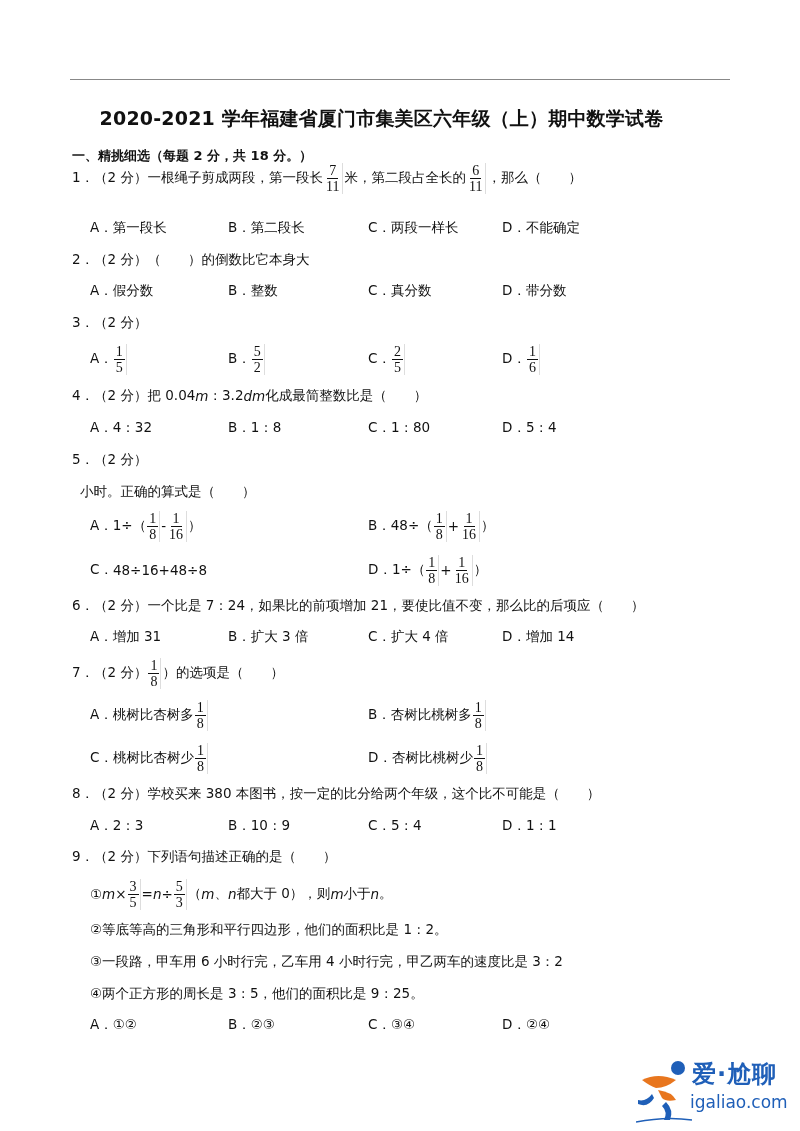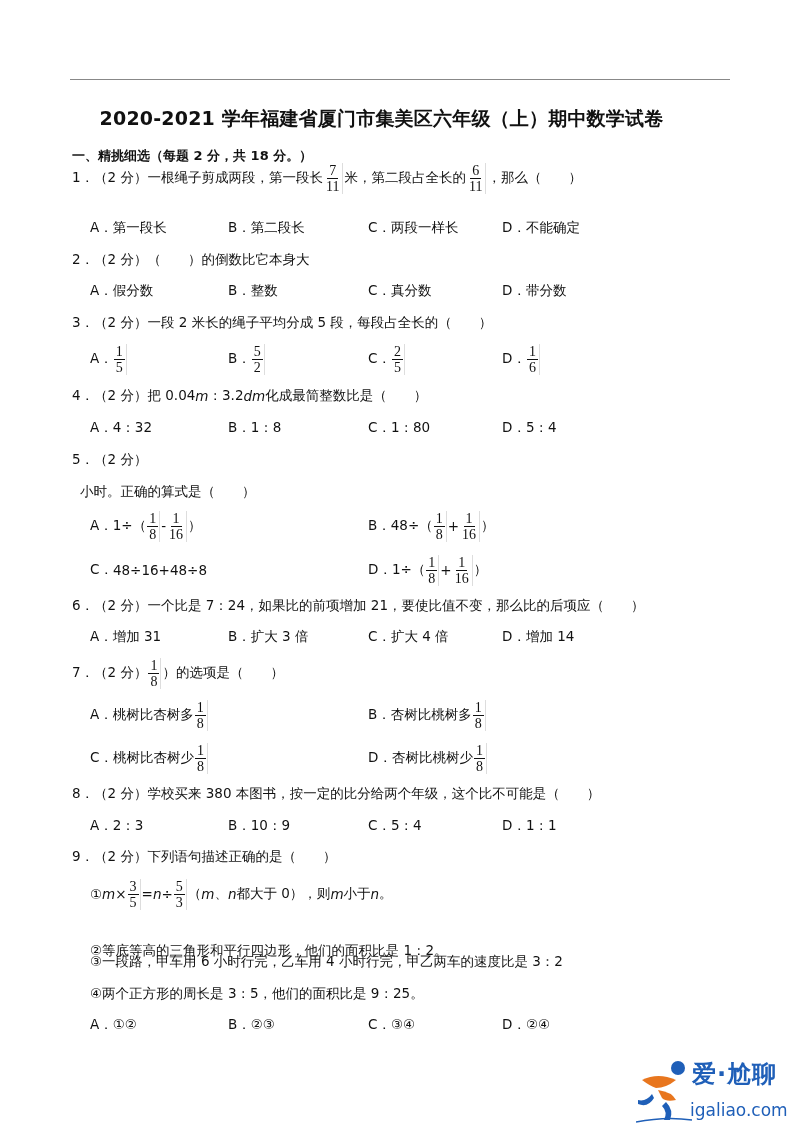--- a/index.html
+++ b/index.html
@@ -13,21 +13,21 @@
   .opts{position:absolute;left:90px;font-size:13.5px;white-space:nowrap;display:flex;align-items:center;}
   .opt{position:absolute;display:flex;align-items:center;white-space:nowrap;}
   .frac{display:inline-flex;flex-direction:column;align-items:center;vertical-align:middle;
         font-family:"Liberation Serif","DejaVu Serif",serif;font-size:14px;line-height:15px;margin:0 1px;
         border-right:1px solid #ddd;padding-right:1px;}
   .frac .num{border-bottom:1px solid #111;padding:0 2px;}
   .frac .den{padding:0 2px;}
   .it{font-style:italic;}
   .logo{position:absolute;left:636px;top:1058px;width:160px;height:66px;}
   .logo-text-cn{position:absolute;left:56px;top:0;font-size:24px;color:#1f5fb8;font-weight:bold;letter-spacing:1px;}
-  .logo-text-en{position:absolute;left:54px;top:34px;font-size:17px;color:#1f5fb8;margin-top:8px;}
+  .logo-text-en{position:absolute;left:54px;top:34px;font-size:17px;color:#1f5fb8;}
 </style>
 </head>
 <body>
 
 <div class="rule"></div>
 <div class="title">2020-2021 学年福建省厦门市集美区六年级（上）期中数学试卷</div>
 <div class="section">一、精挑细选（每题 2 分，共 18 分。）</div>
 
 <div class="line" style="top:158px;height:40px;">
   <span>1．</span>
@@ -59,21 +59,20 @@
 <div class="opts" style="top:281px;height:20px;">
   <span class="opt" style="left:0">A．假分数</span>
   <span class="opt" style="left:138px">B．整数</span>
   <span class="opt" style="left:278px">C．真分数</span>
   <span class="opt" style="left:412px">D．带分数</span>
 </div>
 
 <div class="line" style="top:313px;height:20px;">
   <span>3．</span>
     <span>（2 分）</span>
-    <span>一段 2 米长的绳子平均分成 5 段，每段占全长的（　　）</span>
 </div>
 <div class="opts" style="top:342px;height:34px;">
   <span class="opt" style="left:0;top:0;height:34px">
       <span>A．</span>
       <span class="frac">
         <span class="num">1</span>
         <span class="den">5</span>
       </span>
     </span>
   <span class="opt" style="left:138px;top:0;height:34px">
@@ -264,21 +263,21 @@
   <span>（</span>
     <span class="it">m</span>
     <span>、</span>
     <span class="it">n</span>
     <span> 都大于 0），则 </span>
     <span class="it">m</span>
     <span> 小于 </span>
     <span class="it">n</span>
     <span>。</span>
 </div>
-<div class="line" style="top:920px;left:90px;height:20px;margin-top:21px;">②等底等高的三角形和平行四边形，他们的面积比是 1：2。</div>
+<div class="line" style="top:920px;left:90px;height:20px;">②等底等高的三角形和平行四边形，他们的面积比是 1：2。</div>
 <div class="line" style="top:952px;left:90px;height:20px;">③一段路，甲车用 6 小时行完，乙车用 4 小时行完，甲乙两车的速度比是 3：2</div>
 <div class="line" style="top:984px;left:90px;height:20px;">④两个正方形的周长是 3：5，他们的面积比是 9：25。</div>
 <div class="opts" style="top:1015px;height:20px;">
   <span class="opt" style="left:0">A．①②</span>
   <span class="opt" style="left:138px">B．②③</span>
   <span class="opt" style="left:278px">C．③④</span>
   <span class="opt" style="left:412px">D．②④</span>
 </div>
 
 <div class="logo">

